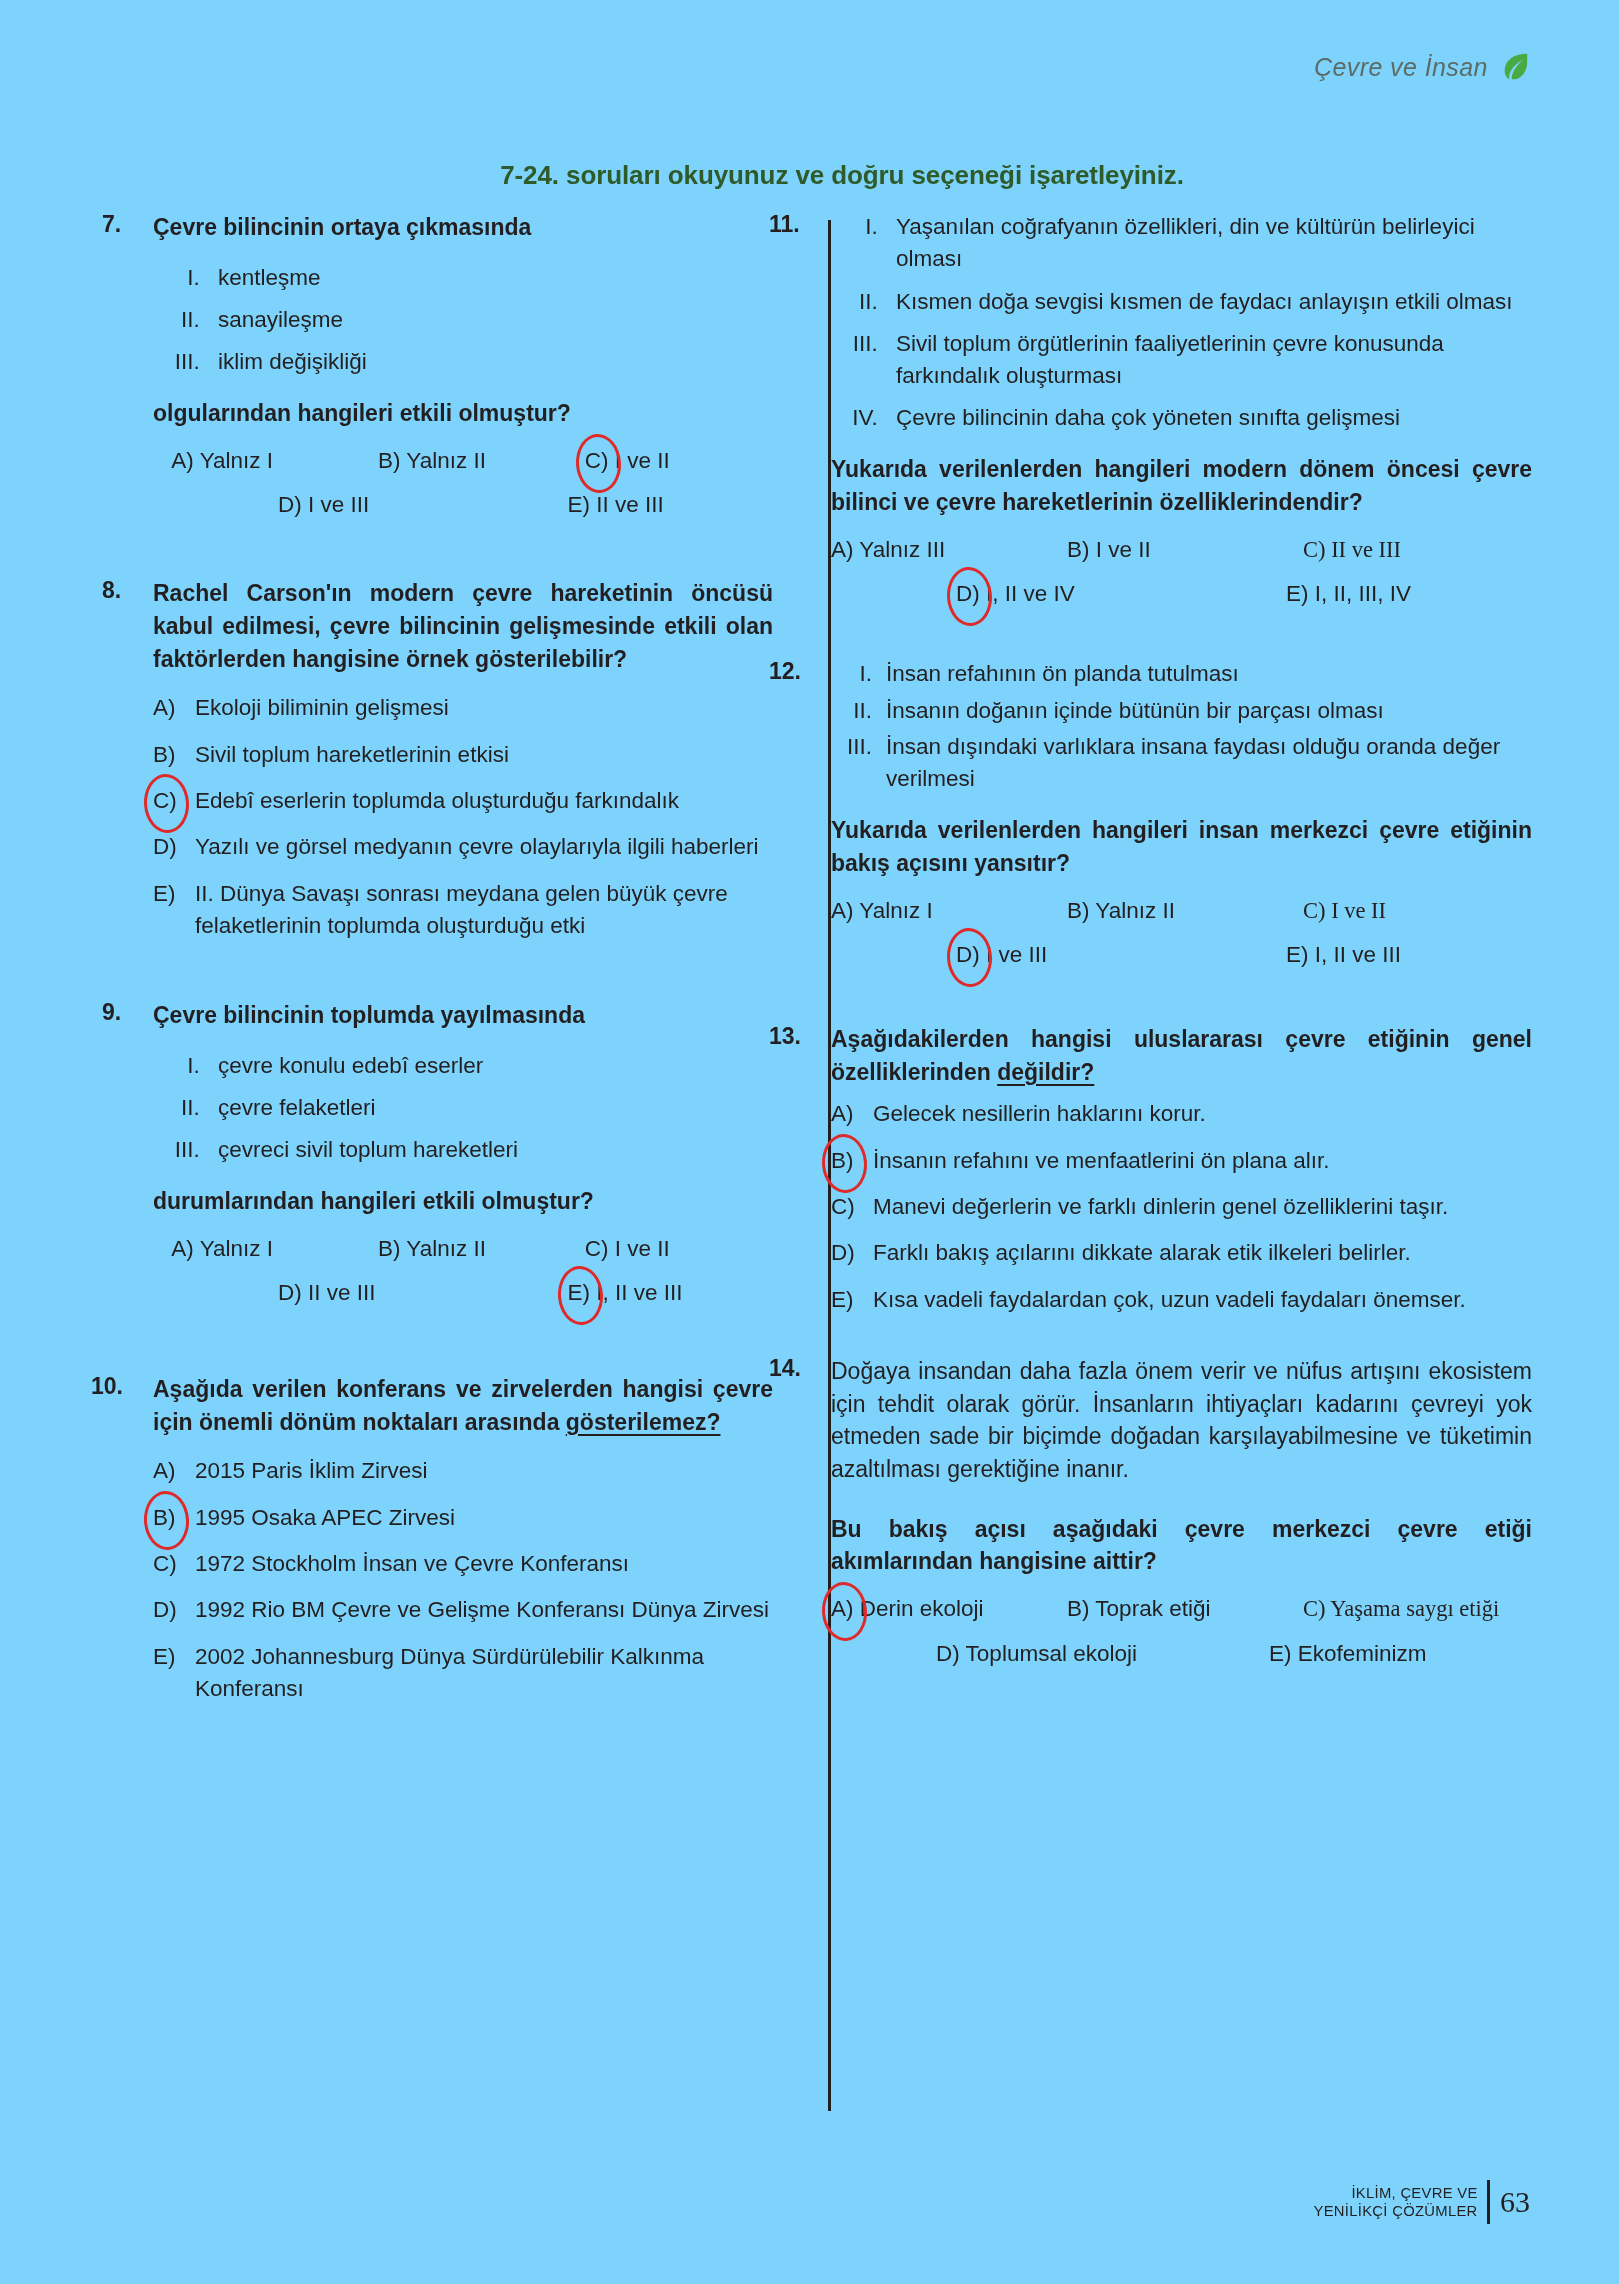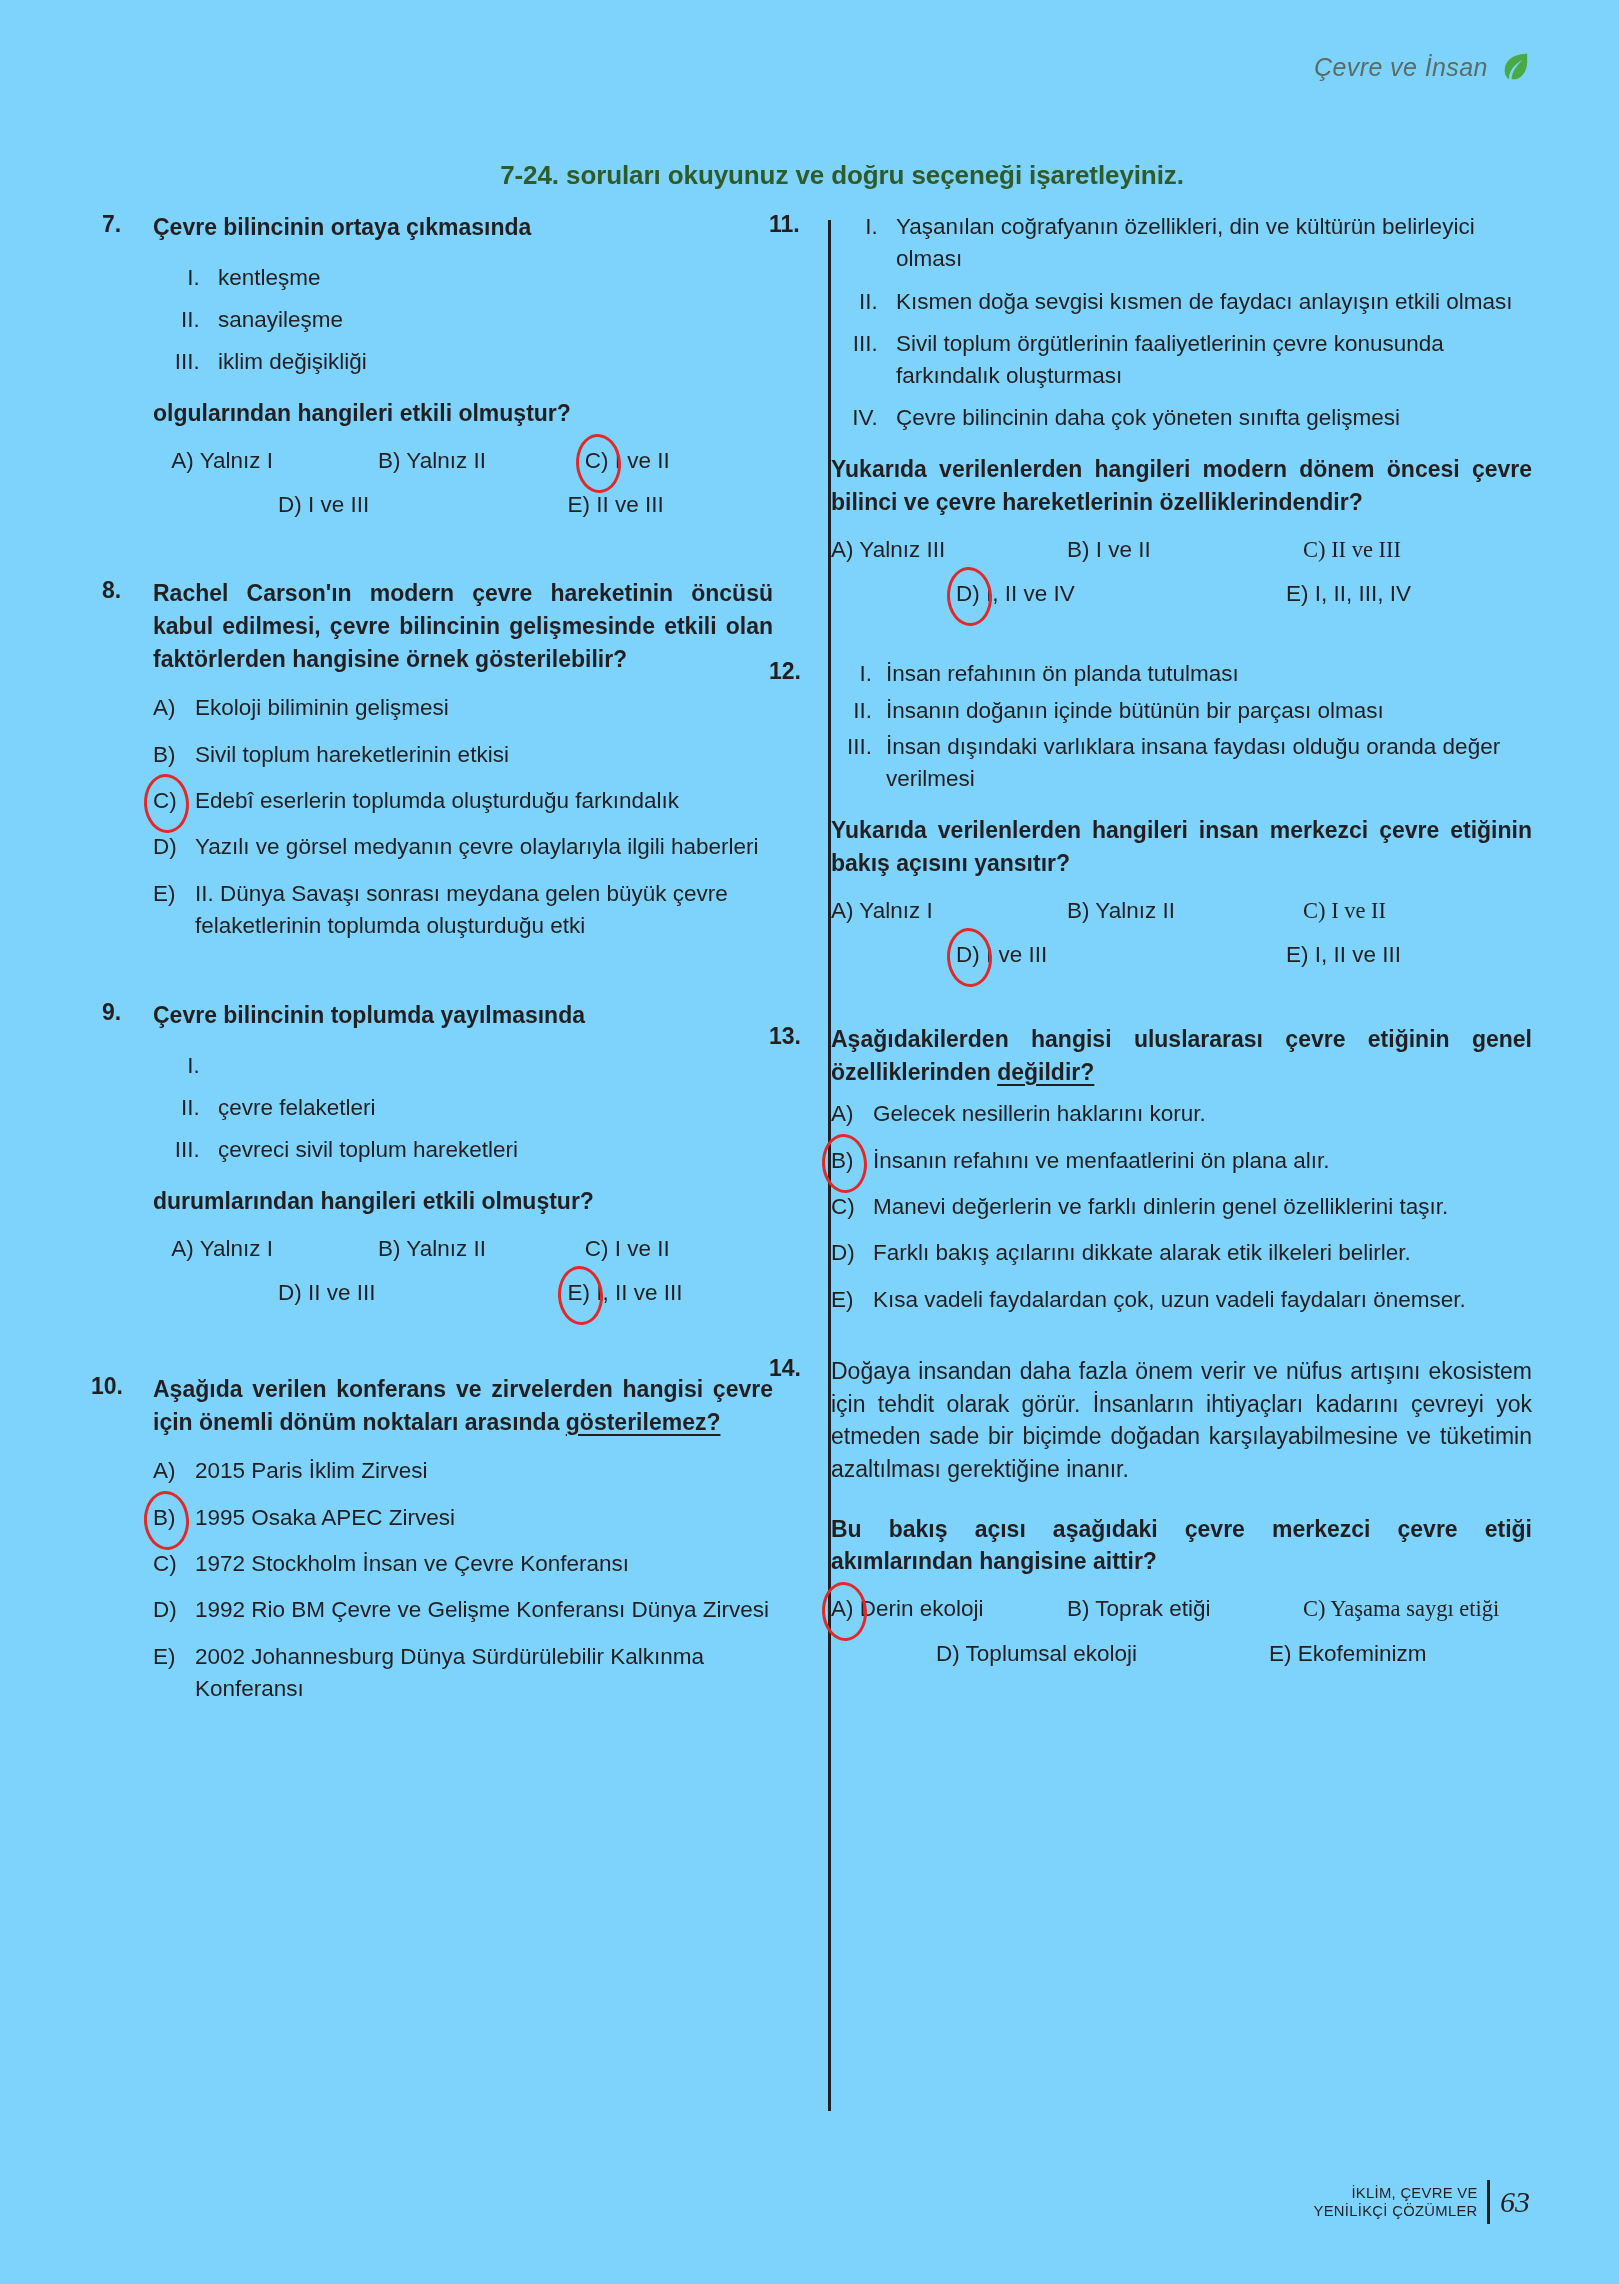--- a/index.html
+++ b/index.html
@@ -217,21 +217,20 @@
   }
   .footer-rule {
     width: 2.8px;
     height: 44px;
     background: #231f20;
   }
   .footer-page {
     font-family: "Liberation Serif", serif;
     font-size: 30px;
     color: #231f20;
-    font-style: italic;
   }
 </style>
 </head>
 <body>
 
 <div class="page">
 
   <div class="page-header">
     <span class="header-title">Çevre ve İnsan</span>
     <span class="leaf-icon">
@@ -304,20 +303,21 @@
             </li>
         </ul>
       </div>
 
       <div class="q" style="margin-top:56px">
         <div class="q-num">9.</div>
         <div class="stem">Çevre bilincinin toplumda yayılmasında</div>
         <ul class="roman">
           <li>
               <span class="rn">I.</span>
+              <span class="rt">çevre konulu edebî eserler</span>
             </li>
           <li>
               <span class="rn">II.</span>
               <span class="rt">çevre felaketleri</span>
             </li>
           <li>
               <span class="rn">III.</span>
               <span class="rt">çevreci sivil toplum hareketleri</span>
             </li>
         </ul>

